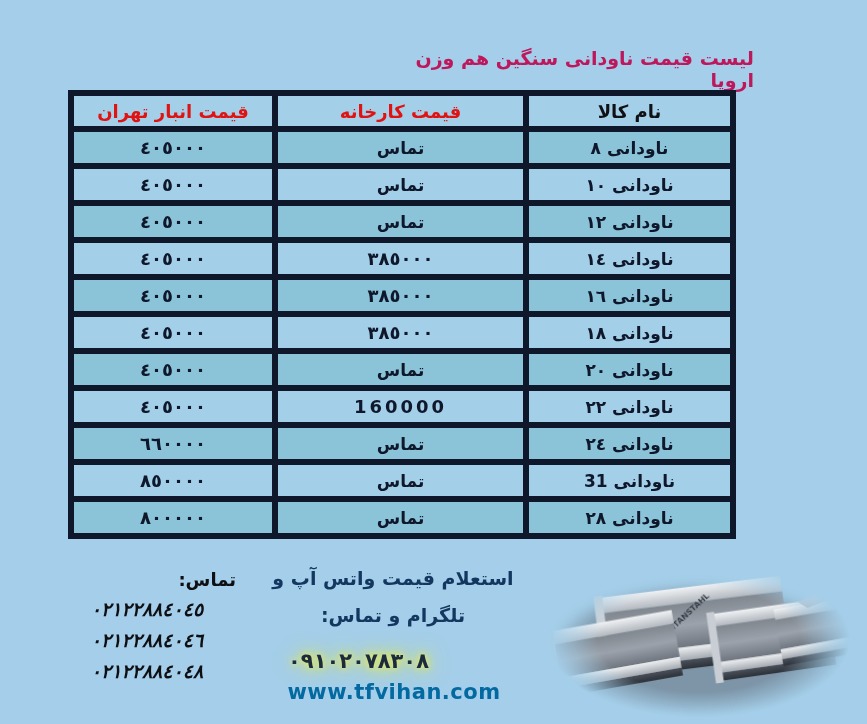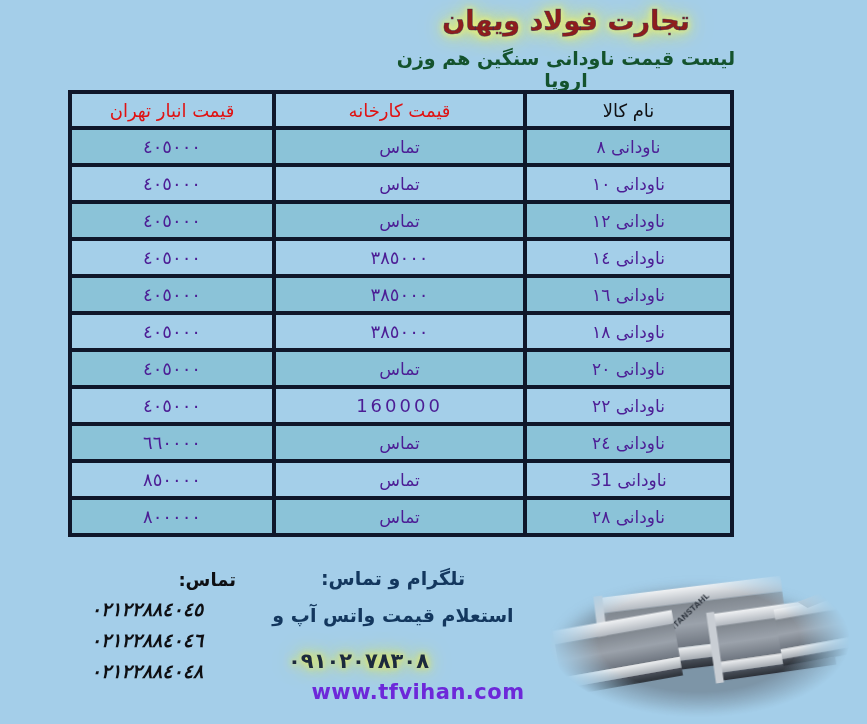--- a/index.html
+++ b/index.html
@@ -17,58 +17,58 @@
   }
   .title {
     position:absolute; top:5px; left:398px; width:336px;
     direction:rtl; text-align:center;
     font-size:27px; color:#8e1d1d;
     -webkit-text-stroke:0.5px rgba(36,45,90,.75);
     text-shadow:0 0 5px #ecf27d, 0 0 9px #e9ef6e, 0 0 16px #e6ec5a, 0 0 24px #e6ec5a;
   }
   .subtitle {
     position:absolute; top:47px; left:378px; width:376px;
-    direction:rtl; text-align:center;
-    font-size:19px; color:#14532d;
+    direction:rtl; 
+    font-size:19px; color:#be185d;
   }
 
   
   table.prices {
     position:absolute; top:90px; left:68px; width:662px;
     border-collapse:collapse; table-layout:fixed; direction:rtl;
     border:3px solid #2aa2ab;
   }
   table.prices th, table.prices td {
-    border:4px solid #0f172a; text-align:center; vertical-align:middle;
-    font-weight:400; overflow:hidden; white-space:nowrap;
+    border:6px solid #0f172a; text-align:center; vertical-align:middle;
+    font-weight:700; overflow:hidden; white-space:nowrap;
   }
   table.prices th { height:36px; font-size:18px; background:#a4cfe9; }
   th.h-name   { color:#101114;margin-left:20px; }
   th.h-factory, th.h-tehran { color:#e01212; }
-  table.prices td { height:37px; font-size:17px; color:#4c1d95; }
+  table.prices td { height:37px; font-size:17px; color:#0f172a; }
   table.prices td.num { letter-spacing:3px; font-size:18px; }
   tbody tr:nth-child(odd)  td { background:#8bc3d8; }
   tbody tr:nth-child(even) td { background:#a4cfe9; }
 
   
   .inquiry {
     position:absolute; top:560px; left:260px; width:266px;
     direction:rtl; text-align:center;
     font-size:19px; line-height:37px; color:#13375e;
   }
   .mobile {
     position:absolute; top:649px; left:288px; width:244px;
     direction:ltr; text-align:left;
     font-size:21px; color:#1c2a3d; letter-spacing:2px;
     text-shadow:0 0 5px #dde77c, 0 0 9px #d9e468, 0 0 15px #d9e468, 0 0 22px #d9e468;
   }
   .website {
-    position:absolute; top:680px; left:286px; width:264px;
+    position:absolute; top:680px; left:262px; width:264px;
     direction:ltr; text-align:center;
-    font-size:21px; color:#6d28d9; letter-spacing:.5px;
+    font-size:21px; color:#0369a1; letter-spacing:.5px;
   }
   .contacts {
     position:absolute; top:566px; left:58px; width:178px;
     direction:rtl; text-align:right; color:#0e0f13;
   }
   .contacts .label { font-size:18px; padding-left:6px; line-height:28px; }
   .contacts .phone { font-size:19px; letter-spacing:2px; line-height:31px;
                      direction:ltr; text-align:center;font-style:italic; }
 
   
@@ -76,21 +76,20 @@
     position:absolute; top:571px; left:550px; width:317px; height:153px;
     -webkit-mask-image:radial-gradient(ellipse 58% 62% at 47% 45%, #000 55%, transparent 82%);
             mask-image:radial-gradient(ellipse 58% 62% at 47% 45%, #000 55%, transparent 82%);
   }
 </style>
 </head>
 <body>
 
 <div class="canvas">
 
-  <div class="title">تجارت فولاد ویهان</div>
   <div class="subtitle">لیست قیمت ناودانی سنگین هم وزن اروپا</div>
 
   <table class="prices">
     <colgroup>
       <col style="width:207px">
         <col style="width:251px">
         <col style="width:204px">
     </colgroup>
     <thead>
       <tr>
@@ -152,22 +151,22 @@
         </tr>
         <tr>
           <td>ناودانی ٢٨</td>
           <td>تماس</td>
           <td class="num">٨٠٠٠٠٠</td>
         </tr>
       </tbody>
   </table>
 
   <div class="inquiry">
+    <div>استعلام قیمت واتس آپ و</div>
     <div>تلگرام  و تماس:</div>
-    <div>استعلام قیمت واتس آپ و</div>
   </div>
 
   <div class="mobile">٠٩١٠٢٠٧٨٣٠٨</div>
   <div class="website">www.tfvihan.com</div>
 
   <div class="contacts">
     <div class="label">تماس:</div>
     <div class="phone">٠٢١٢٢٨٨٤٠٤٥</div>
     <div class="phone">٠٢١٢٢٨٨٤٠٤٦</div>
     <div class="phone">٠٢١٢٢٨٨٤٠٤٨</div>

